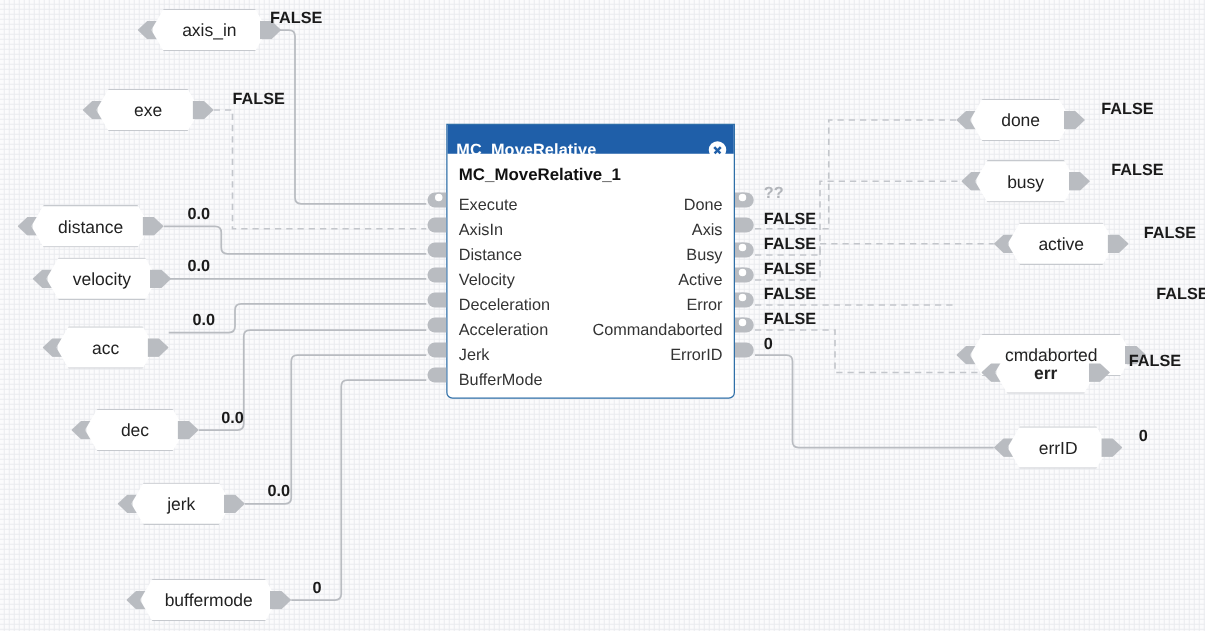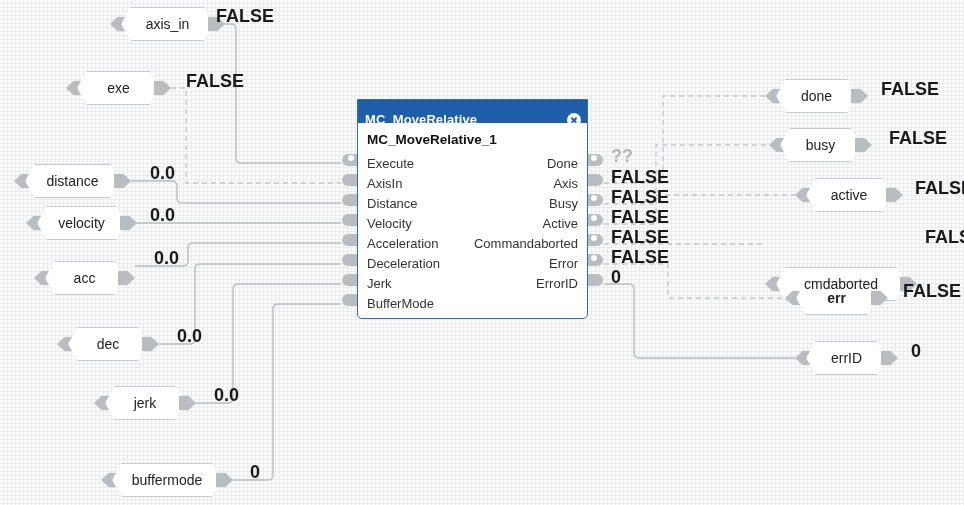--- a/index.html
+++ b/index.html
@@ -39,21 +39,21 @@
   }
   .var .nub.left{left:0;clip-path:polygon(0 50%, 8px 0, 100% 0, 100% 100%, 8px 100%);}
   .var .nub.right{right:0;clip-path:polygon(0 0, calc(100% - 8px) 0, 100% 50%, calc(100% - 8px) 100%, 0 100%);}
   .var .vlabel{
     position:relative;z-index:2;
     font-size:14px;color:#222;white-space:nowrap;
   }
 
   
   .val{
-    position:absolute;font-size:18px;font-weight:bold;color:#1a1a1a;
+    position:absolute;font-size:13px;font-weight:bold;color:#1a1a1a;
     white-space:nowrap;
   }
   .val.light{color:#b2b5ba;font-weight:bold;}
 
   
   #fb{
     position:absolute;left:357px;top:99px;width:231px;height:220px;
     background:#ffffff;border:1px solid #2f6fa8;
     border-radius:0 0 5px 5px;
     box-sizing:border-box;
@@ -236,29 +236,29 @@
   </div>
   <div class="pinrow">
     <span class="nubI"></span>
     <span class="pin-in">Velocity</span>
     <span class="pin-out">Active</span>
     <span class="nubO"></span>
     <span class="dotpin out"></span>
   </div>
   <div class="pinrow">
     <span class="nubI"></span>
+    <span class="pin-in">Deceleration</span>
+    <span class="pin-out">Error</span>
+    <span class="nubO"></span>
+    <span class="dotpin out"></span>
+  </div>
+  <div class="pinrow">
+    <span class="nubI"></span>
     <span class="pin-in">Acceleration</span>
     <span class="pin-out">Commandaborted</span>
-    <span class="nubO"></span>
-    <span class="dotpin out"></span>
-  </div>
-  <div class="pinrow">
-    <span class="nubI"></span>
-    <span class="pin-in">Deceleration</span>
-    <span class="pin-out">Error</span>
     <span class="nubO"></span>
     <span class="dotpin out"></span>
   </div>
   <div class="pinrow">
     <span class="nubI"></span>
     <span class="pin-in">Jerk</span>
     <span class="pin-out">ErrorID</span>
     <span class="nubO"></span>
   </div>
   <div class="pinrow">

